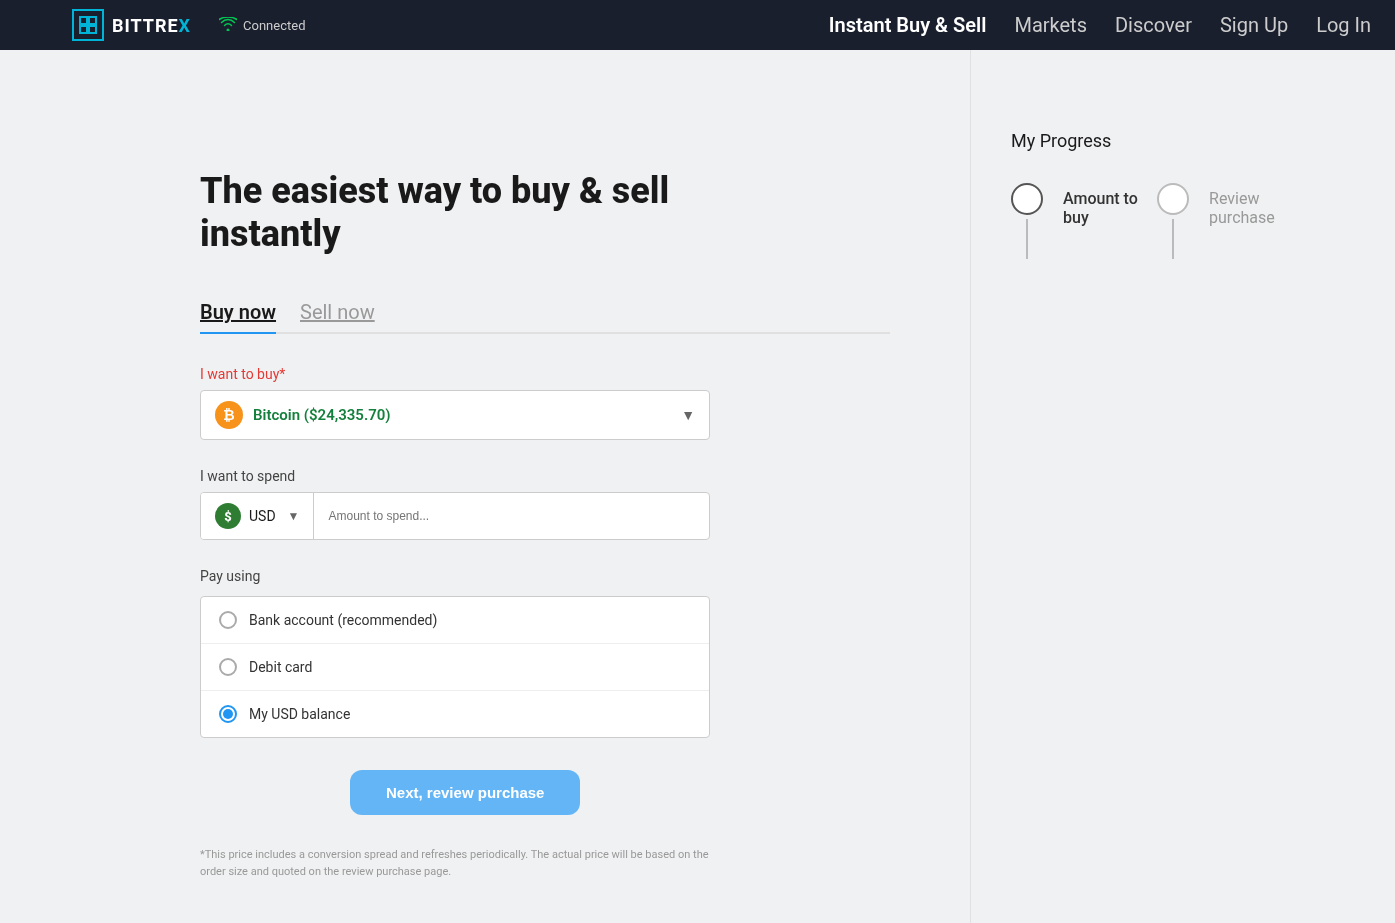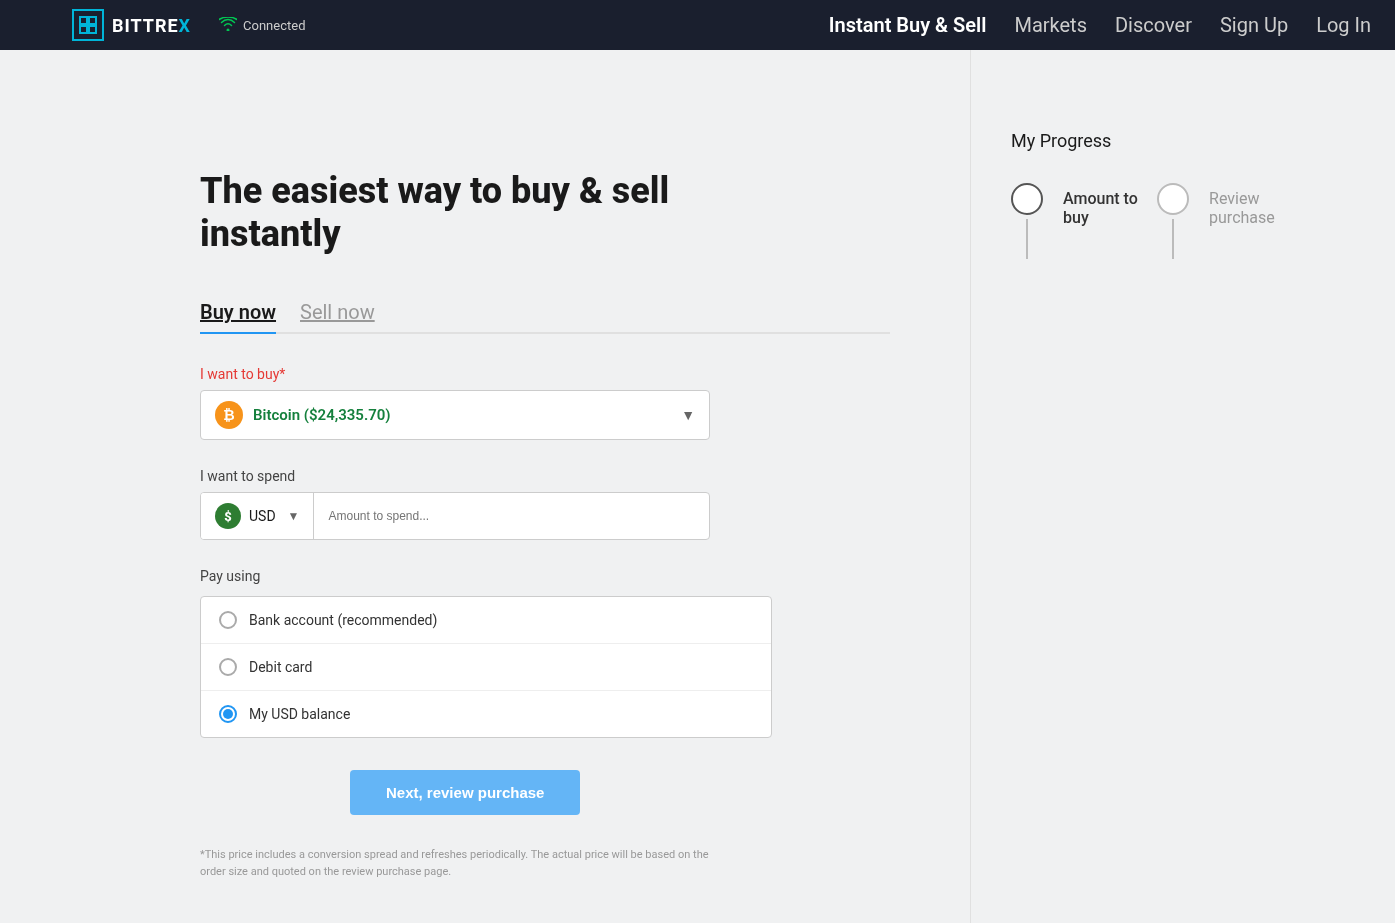--- a/index.html
+++ b/index.html
@@ -146,21 +146,21 @@
       background: transparent;
     }
 
     
     .pay-section { margin-bottom: 32px; }
     .pay-label { font-size: 14px; color: #444; margin-bottom: 12px; }
     .pay-options {
       border: 1px solid #ccc;
       border-radius: 4px;
       background: white;
-      width: 572px;
+      width: 510px;
     }
     .pay-option {
       display: flex;
       align-items: center;
       gap: 12px;
       padding: 14px 18px;
       cursor: pointer;
       font-size: 14px;
       color: #333;
     }
@@ -173,21 +173,21 @@
       flex-shrink: 0;
     }
     .radio-outer.selected { border-color: #2196f3; }
     .radio-inner { width: 10px; height: 10px; border-radius: 50%; background: #2196f3; }
 
     
     .next-btn {
       background: #64b5f6;
       color: white;
       border: none;
-      border-radius: 4px;
+      border-radius: 12px;
       padding: 14px 36px;
       font-size: 15px;
       font-weight: 600;
       cursor: pointer;
       margin-left: 150px;
     }
 
     
     .footnote {
       font-size: 11px;

